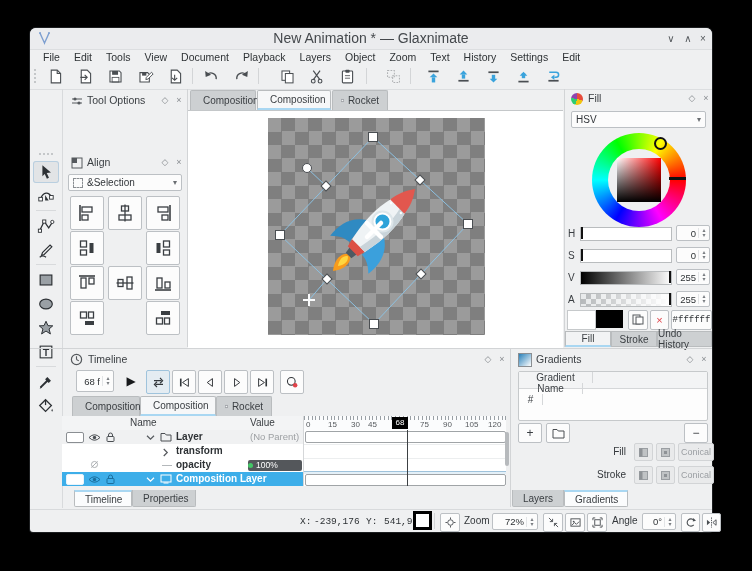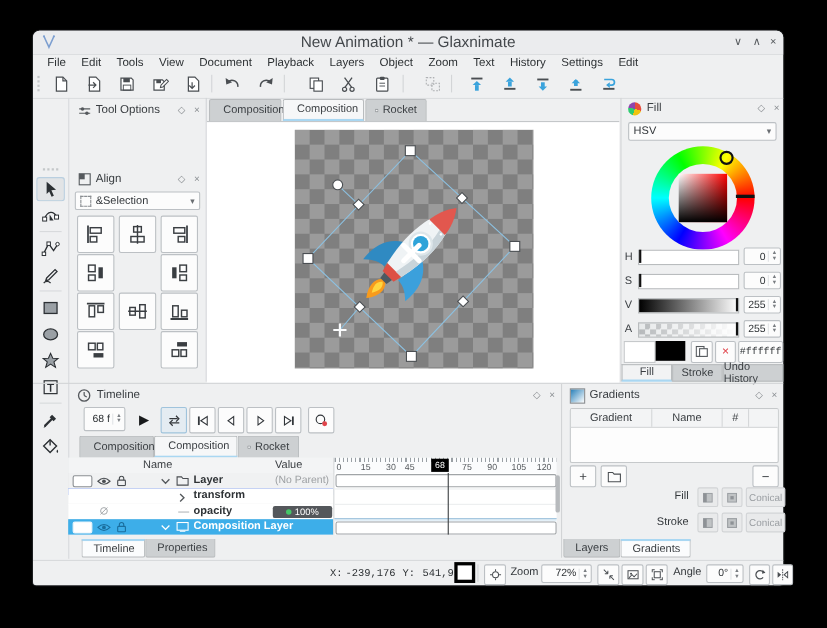--- a/index.html
+++ b/index.html
@@ -41,21 +41,21 @@
   
   .slider-lbl{font-size:10px;color:#3a3e42;}
   .spin{background:#fcfcfc;border:1px solid #bcc0c4;border-radius:2px;display:flex;align-items:center;box-sizing:border-box;font-size:9.5px;color:#2e3235;}
   .spin .val{flex:1;text-align:right;padding-right:2px;}
   .spin .arrows{width:10px;display:flex;flex-direction:column;align-items:center;line-height:5px;font-size:6px;color:#7a7e82;border-left:1px solid #e2e4e6;}
   .ftab{font-size:10px;color:#3a3e42;display:flex;align-items:center;justify-content:center;background:#cdd0d2;border:1px solid #b9bcbe;box-sizing:border-box;height:100%;}
   .ftab.active{background:#f2f3f4;border-bottom:2px solid #a9d7f2;}
   
   .trow-lbl{font-size:10px;font-weight:bold;color:#2e3235;}
   .ruler-lbl{position:absolute;top:4px;font-size:8px;color:#55595d;}
-  .kchip{display:flex;align-items:center;gap:3px;background:#54575b;border-radius:2px;color:#fff;font-size:8.5px;padding:0 12px;box-sizing:border-box;}
+  .kchip{display:flex;align-items:center;gap:3px;background:#54575b;border-radius:2px;color:#fff;font-size:8.5px;padding:0 0;box-sizing:border-box;}
   .dot{width:5px;height:5px;border-radius:50%;background:#44c767;}
   
   .gth{font-size:10px;color:#3a3e42;display:flex;align-items:center;justify-content:center;border-right:1px solid #d5d7d9;box-sizing:border-box;height:100%;}
   .disabled-btn{background:#e9eaeb;border:1px solid #d2d4d6;border-radius:2px;color:#9a9ea2;font-size:9px;display:flex;align-items:center;justify-content:center;}
   
   #statusbar{left:0;top:481px;width:682px;height:23px;border-top:1px solid #d8dadc;}
   .sb-lbl{font-size:10px;color:#33373b;}
   .mono{font-family:"Liberation Mono","DejaVu Sans Mono",monospace;font-size:9.5px;color:#2e3235;}
 </style>
 </head>
@@ -722,21 +722,21 @@
     </div>
     <div class="abs" style="left:443px;top:83px;width:4px;height:34px;background:#b7babd;border-radius:2px;"></div>
   </div>
 
   <div class="abs" style="left:482px;top:321px;width:200px;height:139px;">
     <span class="abs" style="left:6px;top:4px;width:12px;height:12px;background:linear-gradient(135deg,#2980b9,#fff);border:1px solid #8a8e92;"></span>
     <span class="abs ptitle lbl" style="left:24px;top:4px;">Gradients</span>
     <span class="abs pbtn" style="left:172px;top:4px;">◇</span>
     <span class="abs pbtn" style="left:186px;top:4px;">×</span>
     <div class="abs" style="left:6px;top:22px;width:188px;height:48px;background:#fdfdfd;border:1px solid #c6c9cb;border-radius:2px;">
-      <div style="display:flex;height:16px;border-bottom:1px solid #d5d7d9;background:#f3f4f5;">
+      <div style="display:flex;height:16px;border-bottom:1px solid #d5d7d9;background:#f3f4f5;flex-direction:column;">
         <span class="gth" style="width:74px;">Gradient</span>
         <span class="gth" style="width:64px;">Name</span>
         <span class="gth" style="width:24px;">#</span>
       </div>
     </div>
     <div class="abs gbtn" style="left:6px;top:74px;width:22px;height:18px;font-size:12px;color:#3a3e42;">+</div>
     <div class="abs gbtn" style="left:34px;top:74px;width:22px;height:18px;">
           <svg width="13" height="11" viewBox="0 0 13 11">
             <path d="M1 1.5 h4 l1.3 1.5 H12 V10 H1 Z" fill="none" stroke="#4a4e52"></path>
           </svg>

